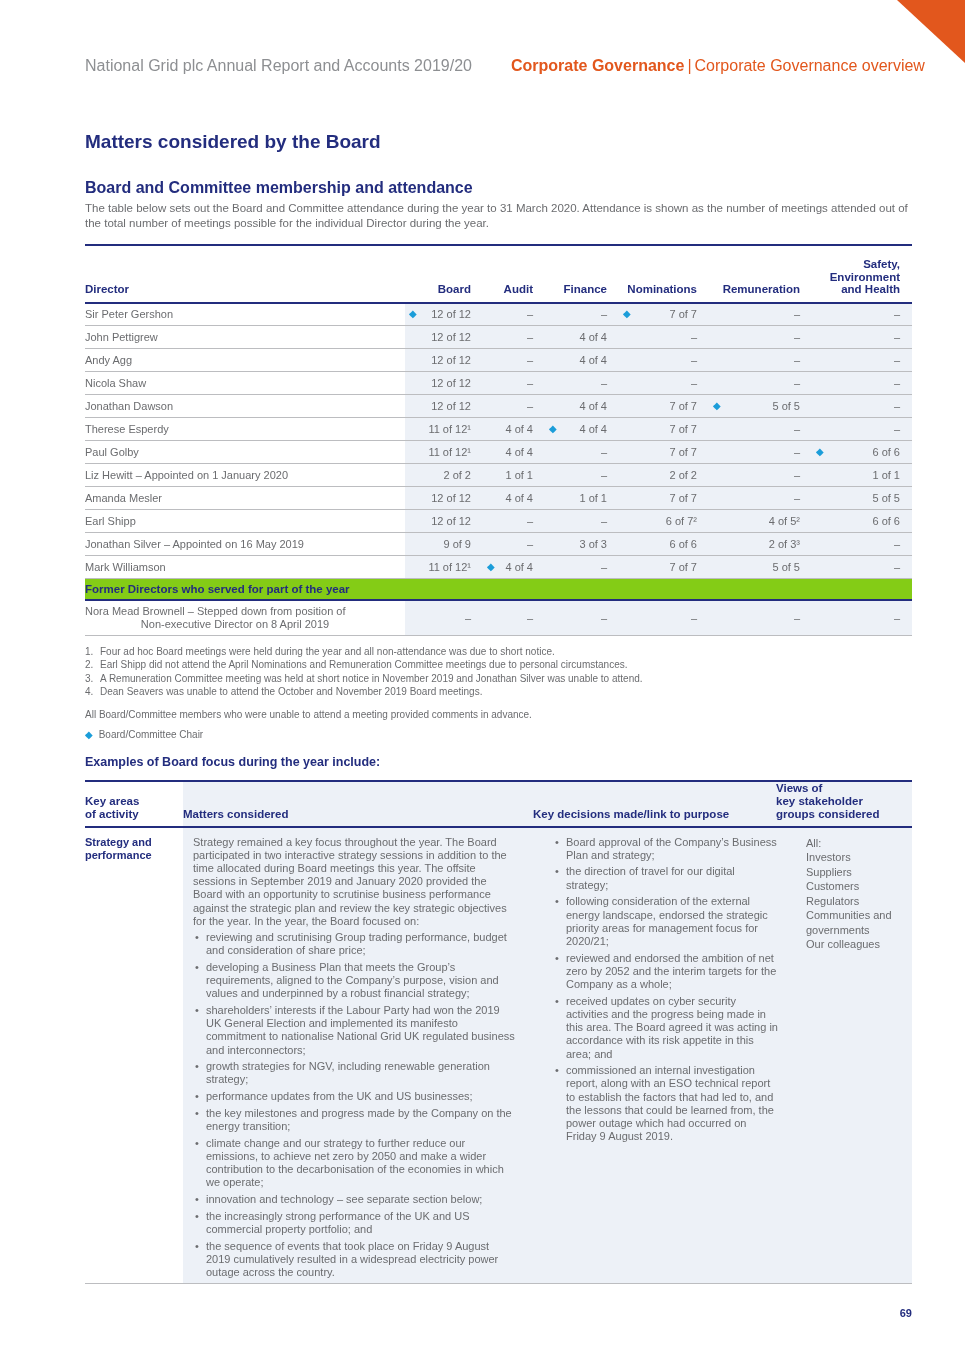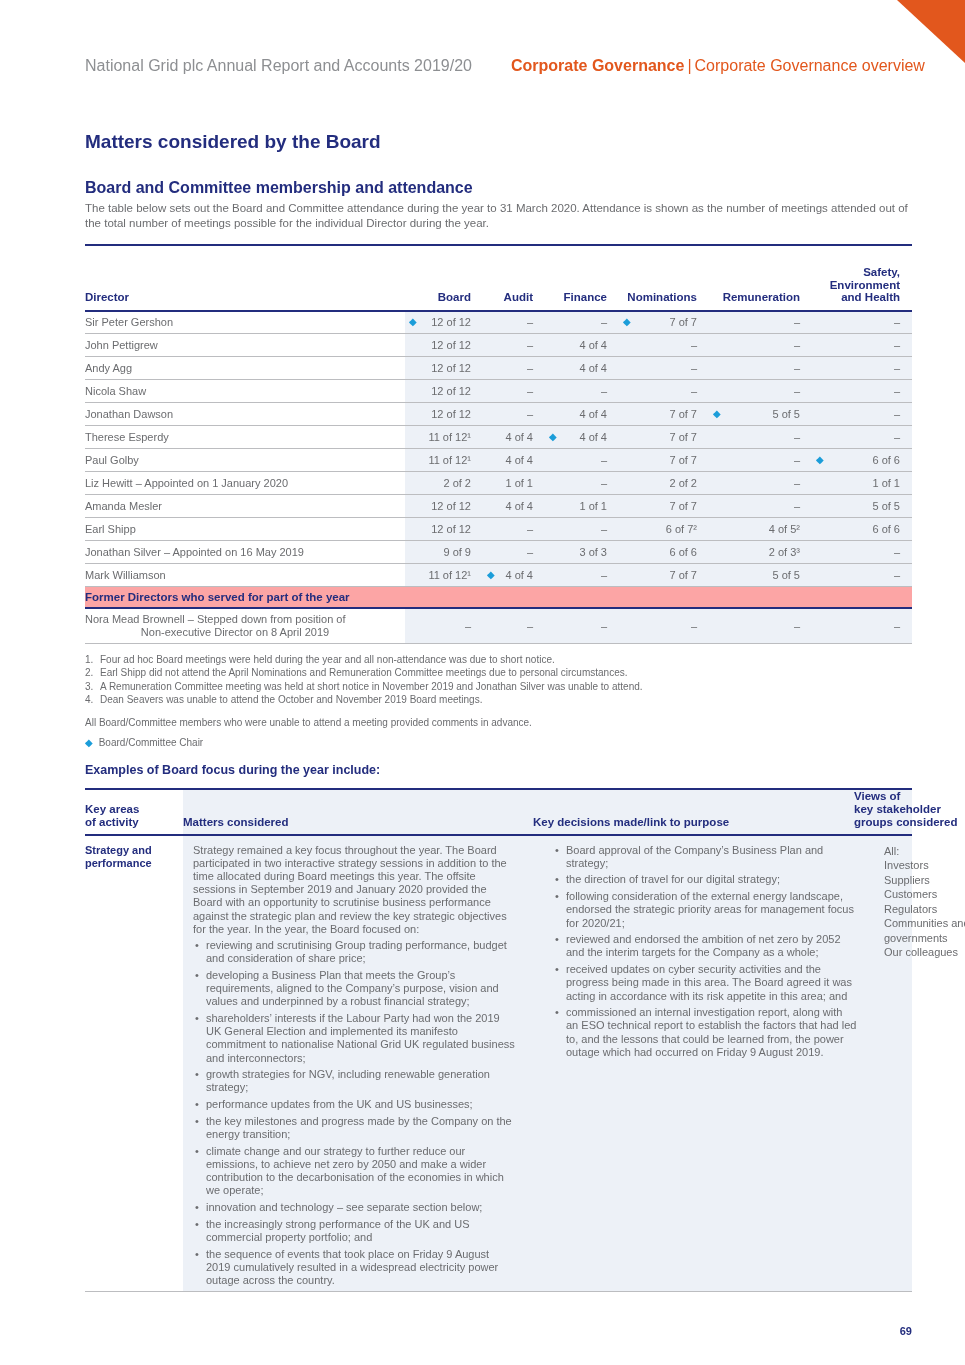--- a/index.html
+++ b/index.html
@@ -21,28 +21,28 @@
   .meta-right{position:absolute; left:426px; top:0; white-space:nowrap;}
   .meta-right .sec{color:var(--orange); font-weight:bold;}
   .meta-right .sep{color:var(--orange); padding:0 3px;}
   .meta-right .sub{color:var(--orange);}
   h1.title{margin-top:60px; font-size:19px; color:var(--navy); letter-spacing:0;}
   h2.sec-head{margin-top:26px; font-size:16px; color:var(--navy);}
   p.intro{margin-top:4px; font-size:11.5px; line-height:14.5px; max-width:827px;}
   
   table.att{margin-top:14px; width:827px; border-collapse:collapse; table-layout:fixed;
     border-top:2px solid var(--navy); font-size:11px;}
-  table.att th{vertical-align:bottom; padding:20px 12px 6px 0; color:var(--navy);
+  table.att th{vertical-align:bottom; padding:12px 12px 6px 0; color:var(--navy);
     font-size:11.5px; text-align:right; white-space:pre-line; border-bottom:2px solid var(--navy); line-height:12.5px;}
   table.att th.name{text-align:left; padding:6px 0;}
   table.att td{border-bottom:1px solid var(--rule-gray); vertical-align:middle;
     height:23px; padding:3px 12px 3px 0;}
   table.att td.name{padding:3px 0; color:var(--text-gray);}
   table.att td.num{text-align:right; background:var(--band-blue); position:relative; white-space:nowrap;}
-  table.att td.former-head{background:#fca5a5; color:var(--navy); font-weight:bold;
+  table.att td.former-head{background:#84cc16; color:var(--navy); font-weight:bold;
     font-size:11.5px; padding:4px 0; border-bottom:2px solid var(--navy); height:20px;}
   table.att tr.former td{height:35px;}
   .l1{line-height:13px;}
   .l2{line-height:13px; width:300px; text-align:center;}
   .diamond{position:absolute; left:4px; top:50%; transform:translateY(-50%);
     color:var(--chair-blue); font-size:10px; line-height:10px;}
   
   .footnotes{margin-top:9px; font-size:10px; line-height:13.5px;}
   .fn{display:flex;}
   .fn-num{width:15px; flex:none;}
@@ -53,30 +53,30 @@
   h2.focus-head{margin-top:15px; font-size:12.5px; color:var(--navy);}
   .focus{position:relative; margin-top:11px; width:827px; border-top:2px solid var(--navy);
     border-bottom:1px solid var(--rule-gray);}
   .focus .band{position:absolute; left:98px; right:0; top:0; bottom:0; background:var(--band-blue);}
   .focus .hrow{position:relative; display:flex; align-items:flex-end; min-height:44px;
     border-bottom:2px solid var(--navy); padding-bottom:5px;}
   .focus .hcell{color:var(--navy); font-weight:bold; font-size:11.5px; line-height:13px; white-space:pre-line;}
   .focus .brow{position:relative; display:flex; min-height:416px;gap:10px;}
   .c1{width:98px; flex:none;}
   .c2{width:350px; flex:none; padding-right:28px;}
-  .c3{width:321px; flex:none; padding-right:17px;}
+  .c3{width:243px; flex:none; padding-right:17px;}
   .c4{width:112px; flex:none;}
   .area-label{padding-top:8px; color:var(--navy); font-weight:bold; font-size:11px; line-height:13px; width:90px;}
   .body-txt{padding-top:8px; font-size:11px; line-height:13.2px;}
   .body-txt p{margin-bottom:3px;}
   ul.blist{list-style:none;}
   ul.blist li{position:relative; padding-left:13px; margin-bottom:3.5px;}
   ul.blist li::before{content:"\2022"; position:absolute; left:2px;}
   .stake{padding-top:8px; font-size:11px; line-height:14.5px;}
-  .page-num{position:absolute; right:53px; bottom:28px; color:var(--navy);
+  .page-num{position:absolute; right:53px; bottom:46px; color:var(--navy);
     font-weight:bold; font-size:11px;}
 </style>
 </head>
 <body>
 
 <div class="page">
   <div class="corner"></div>
 
   <div class="content">
     <div class="meta">

